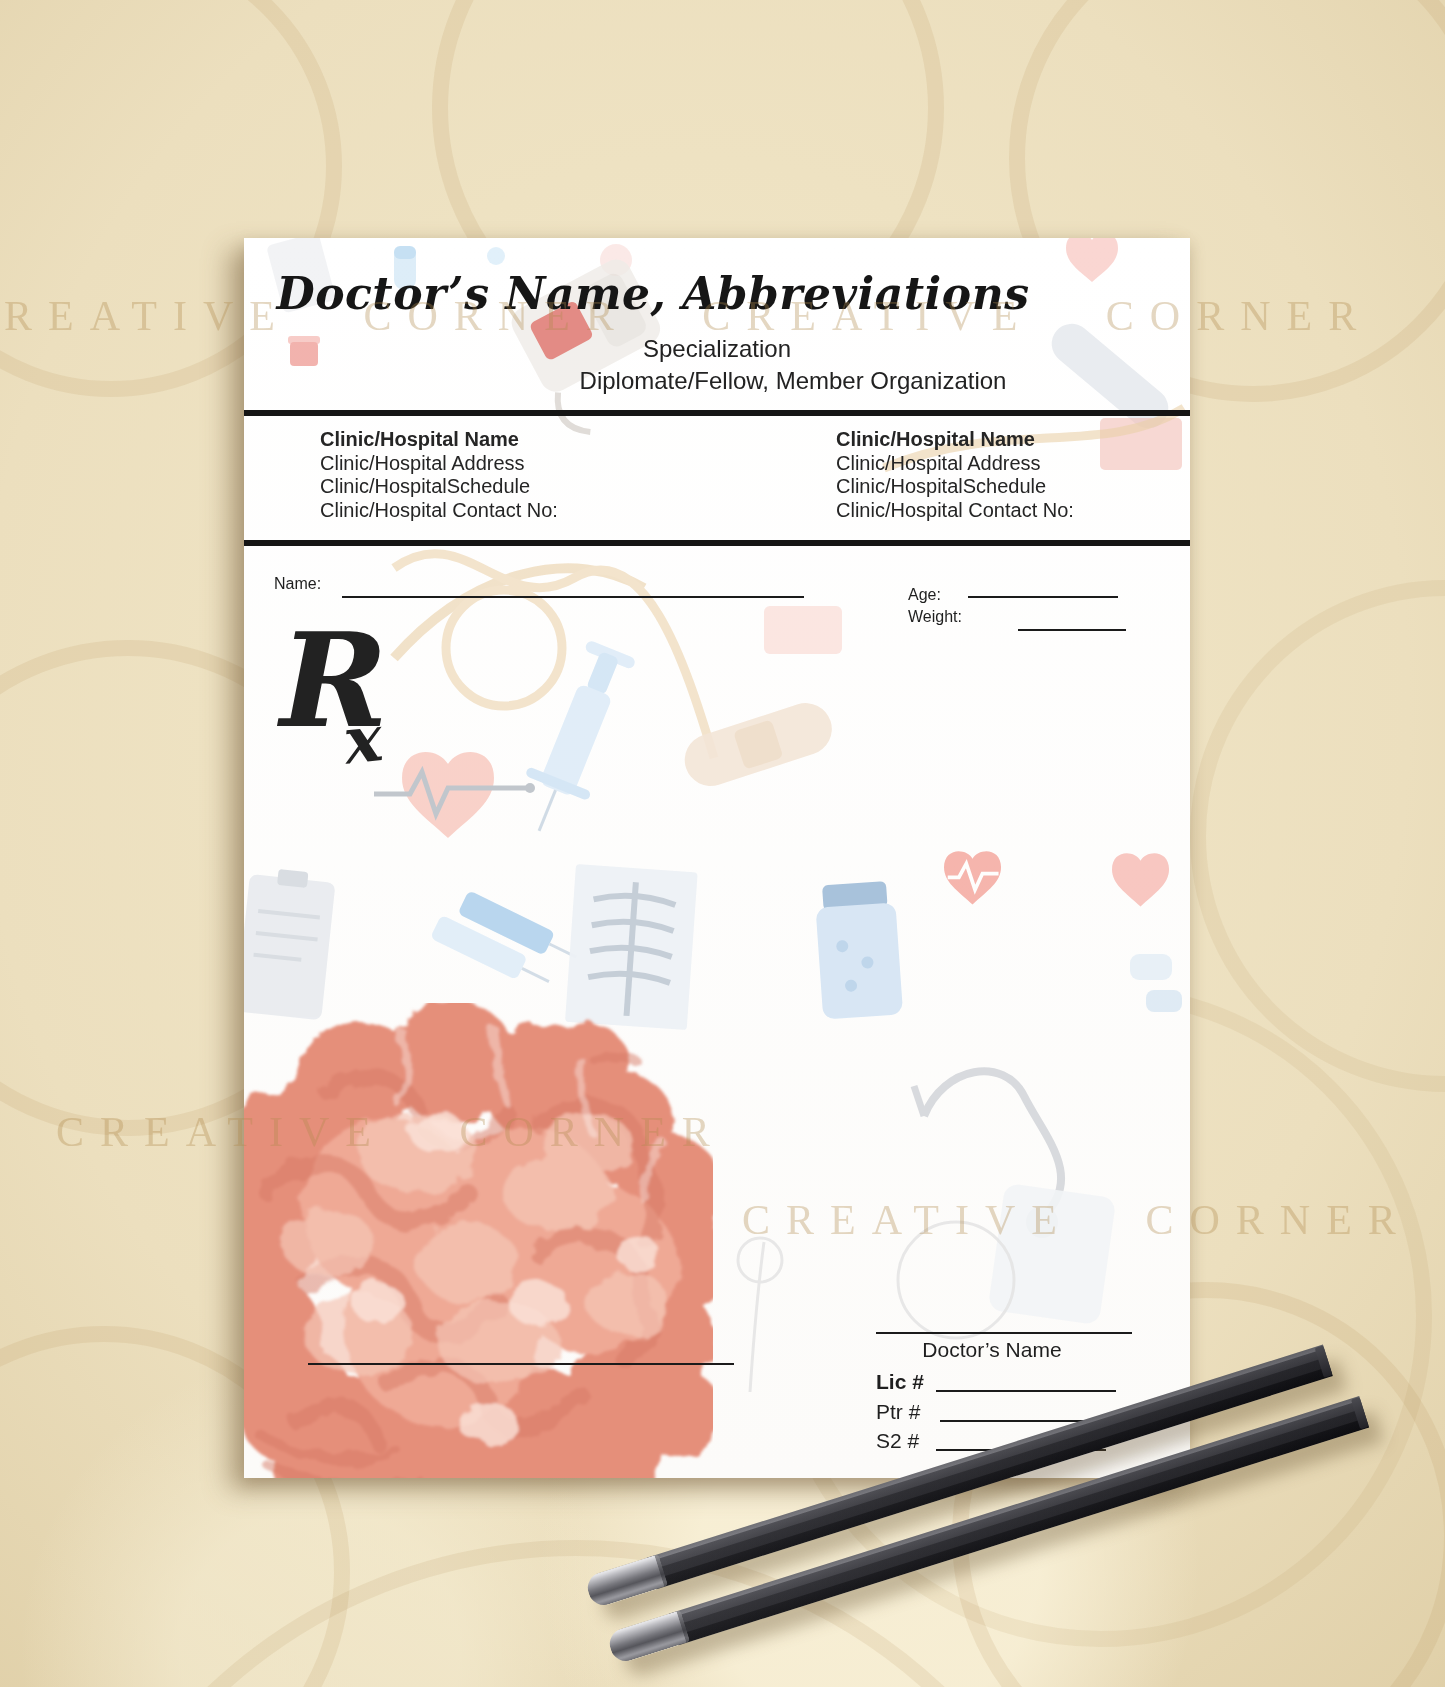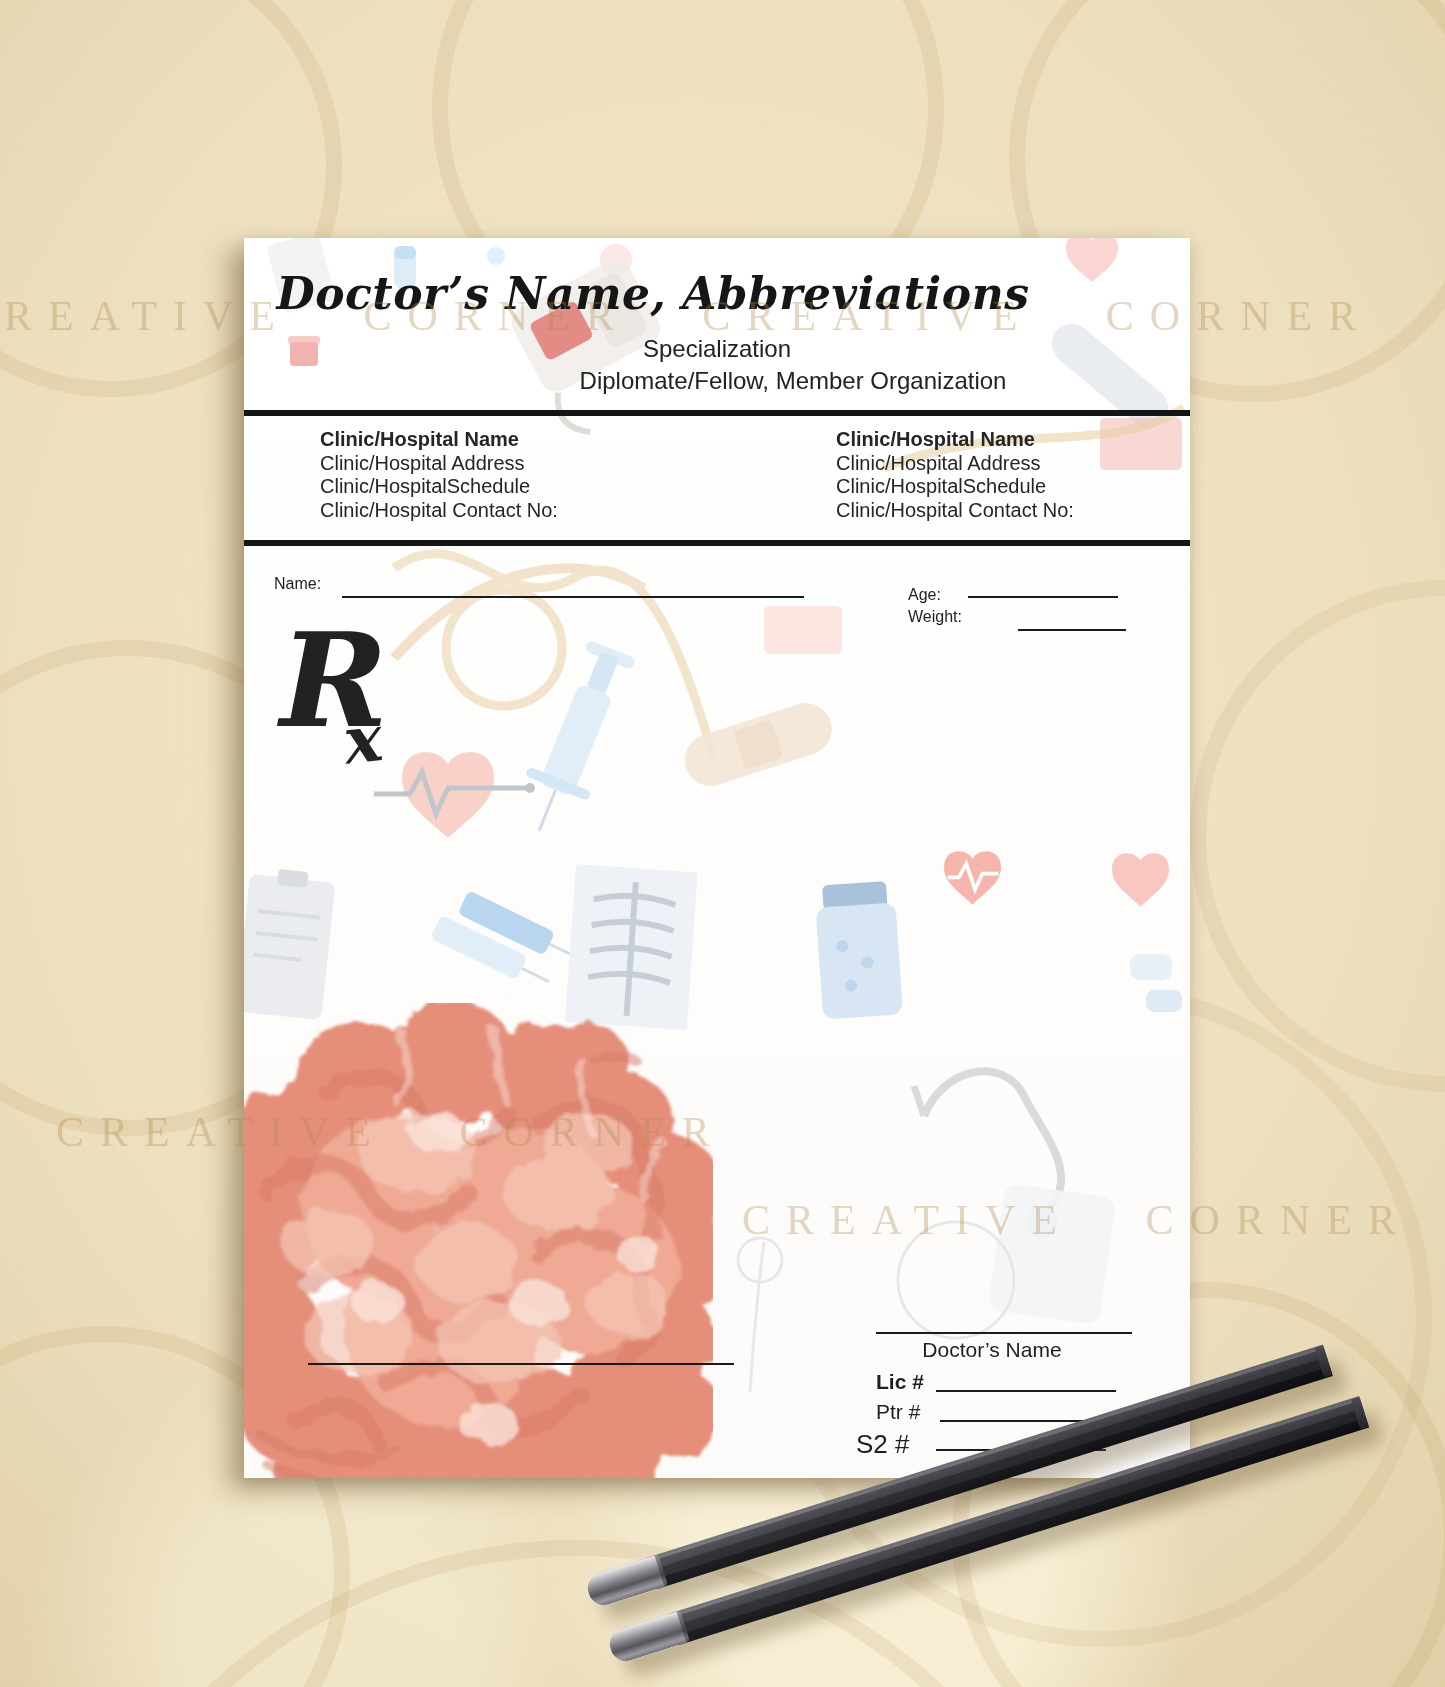--- a/index.html
+++ b/index.html
@@ -69,21 +69,21 @@
   .fu-line{left:64px;top:1104px;width:426px;height:21px;}
   .fu-text{left:40px;top:1130px;width:480px;text-align:center;font-size:21px;
     letter-spacing:3px;color:#2c2c2c;}
 
   .sig-line{left:632px;top:1073px;width:256px;height:21px;}
   .sig-name{left:598px;top:1100px;width:300px;text-align:center;font-size:21px;color:#1f1f1f;}
   .lic-label{left:632px;top:1132px;font-size:21px;font-weight:bold;}
   .lic-line{left:692px;top:1132px;width:180px;height:20px;}
   .ptr-label{left:632px;top:1162px;font-size:21px;}
   .ptr-line{left:696px;top:1162px;width:178px;height:20px;}
-  .s2-label{left:612px;top:1191px;font-size:26px;}
+  .s2-label{left:632px;top:1191px;font-size:21px;}
   .s2-line{left:692px;top:1191px;width:170px;height:20px;}
 
   
   .pencil{position:absolute;height:33px;z-index:4;transform-origin:16px 50%;
     box-shadow:10px 18px 16px rgba(100,80,45,.35);border-radius:16px 3px 3px 16px;}
   .pencil .barrel{position:absolute;left:66px;right:0;top:0;bottom:0;
     background:
       linear-gradient(90deg, rgba(255,255,255,.05), rgba(0,0,0,.10)),
       linear-gradient(180deg,#6a6a70 0%,#77777d 12%,#4a4a50 15%,#3f3f45 38%,#2a2a2f 41%,#26262b 68%,#151519 71%,#0f0f13 100%);}
   .pencil .cap{position:absolute;left:0;top:0;bottom:0;width:74px;

